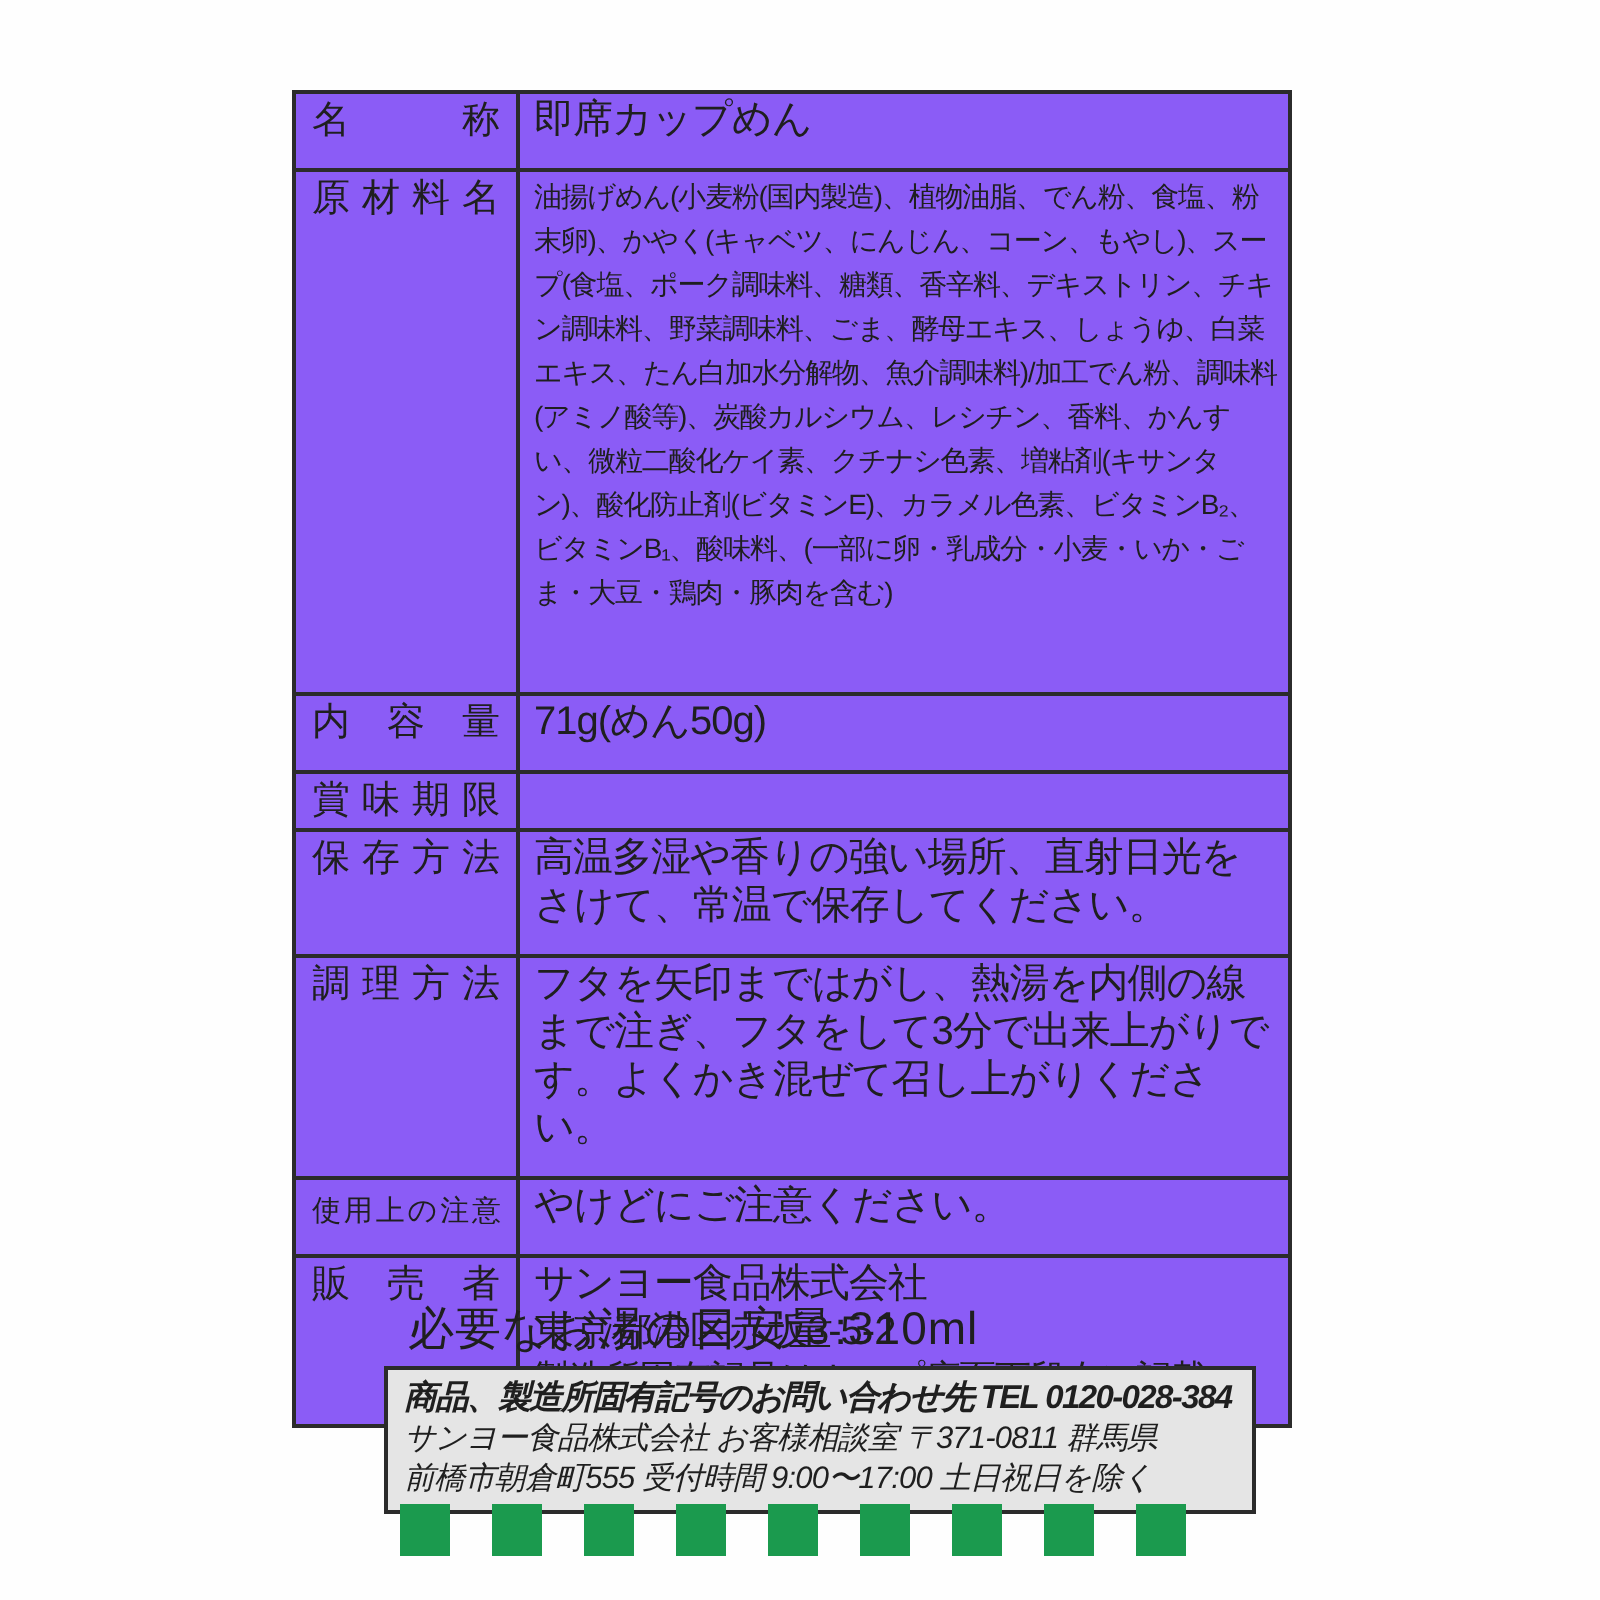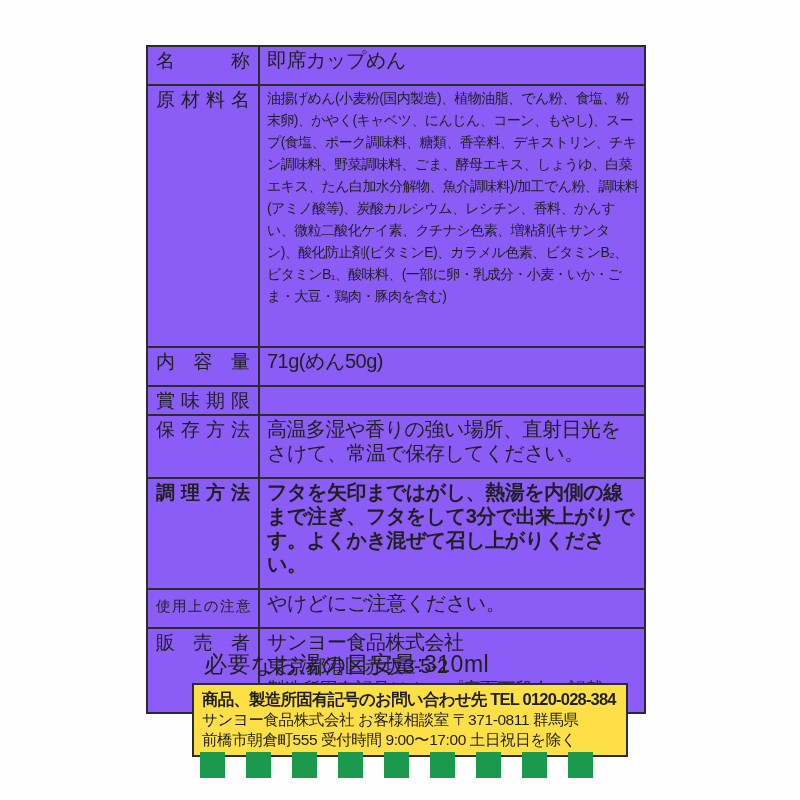--- a/index.html
+++ b/index.html
@@ -37,21 +37,21 @@
     padding: 1px 4px 12px 7px;
     font-size: 20px;
     line-height: 24px;
     letter-spacing: -0.5px;
   }
   .r0 { min-height: 27px; }
   .r1 { min-height: 262px; }
   .r2 { min-height: 26px; }
   .r3 { min-height: 26px; }
   .r4 { min-height: 53px; }
-  .r5 { min-height: 97px; font-weight: bold; }
+  .r5 { min-height: 97px; }
   .r6 { min-height: 23px; }
   .r7 { min-height: 75px; }
   .r1 .cell-value {
     font-size: 14px;
     line-height: 22px;
     letter-spacing: -0.6px;
   }
   .r6 .cell-label {
     font-size: 14.5px;
     padding-top: 4px;
@@ -69,21 +69,22 @@
     letter-spacing: 0.5px;
   }
 
   
   .contact-box {
     position: absolute;
     left: 192px; top: 683px;
     width: 436px;
     border: 2px solid #2b2b2b;
     padding: 4px 8px 5px 8px;
-    background: #fde047;
+    background: #e5e5e5;
+    font-style: italic;
   }
   .contact-line1 {
     font-weight: bold;
     font-size: 16.5px;
     line-height: 21px;
     letter-spacing: -0.8px;
     white-space: nowrap;
   }
   .contact-line2, .contact-line3 {
     font-size: 15.5px;

